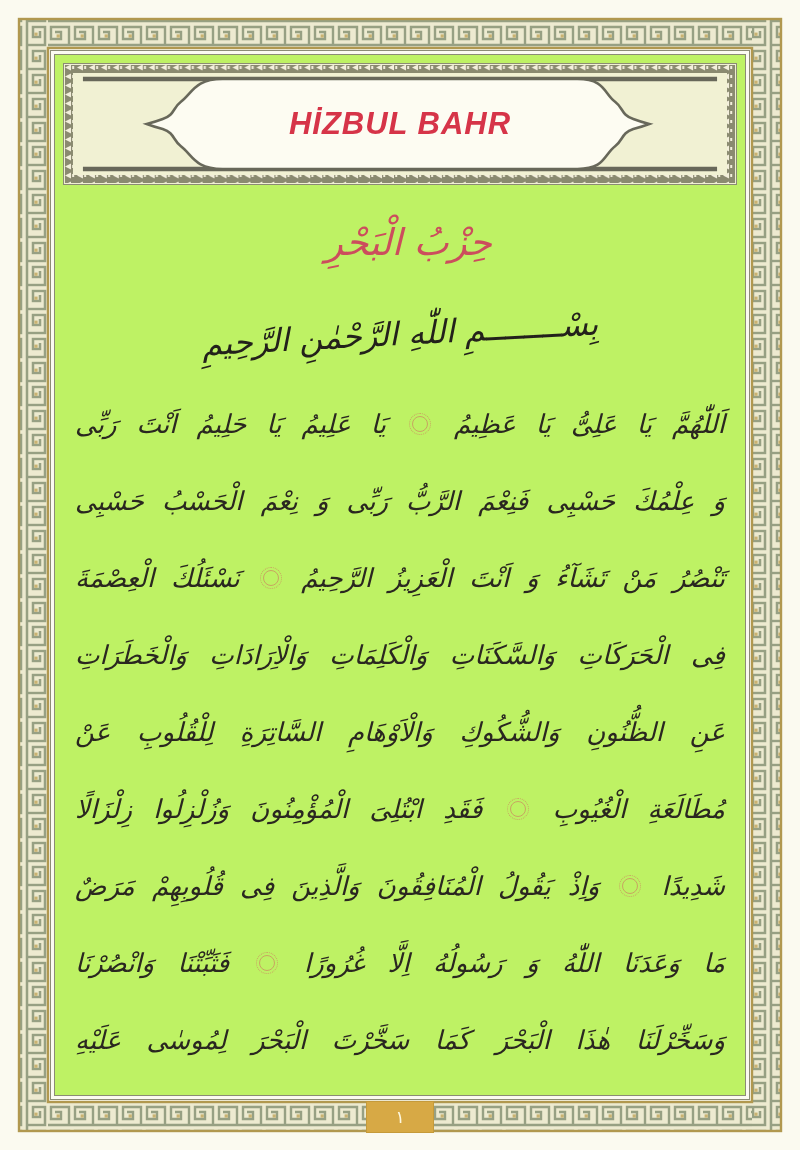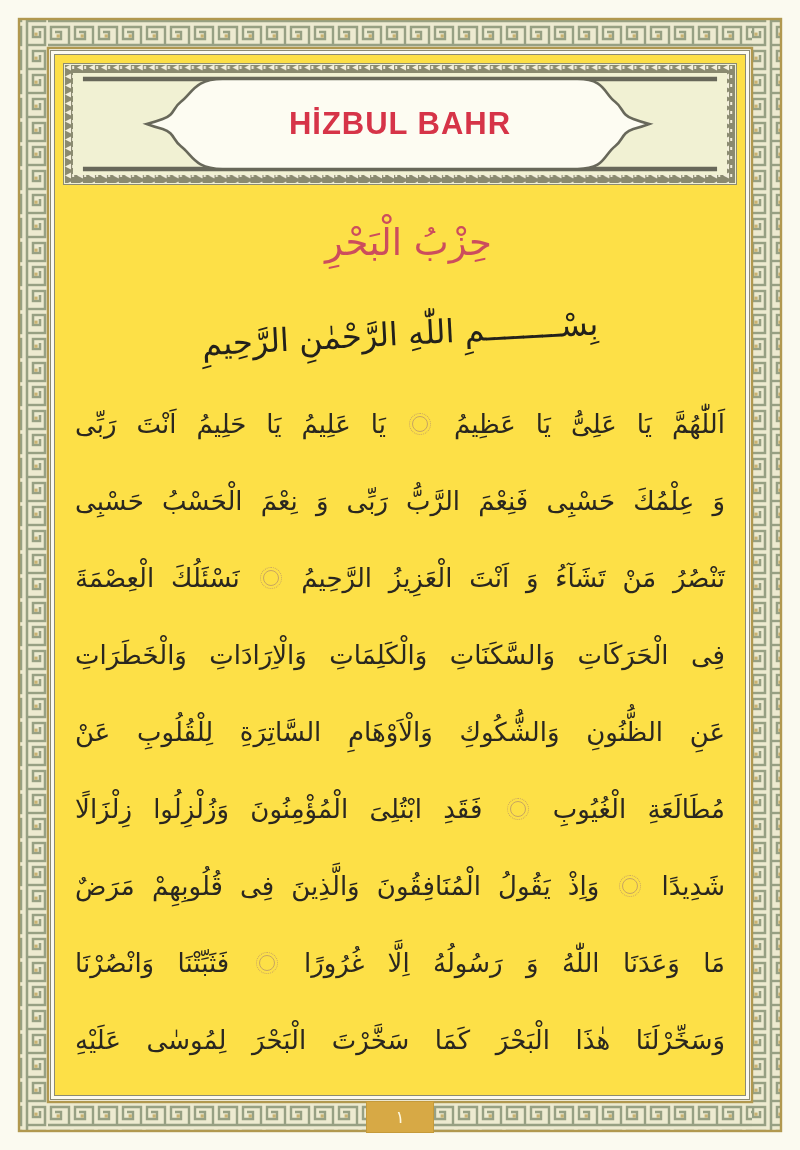--- a/index.html
+++ b/index.html
@@ -4,24 +4,25 @@
 <style>
   html,body{margin:0;padding:0;}
   body{
     width:800px;height:1150px;position:relative;overflow:hidden;
     background:#fbfaf0;
     font-family:"DejaVu Sans", sans-serif;
   }
   .frame-svg{position:absolute;left:0;top:0;z-index:0;pointer-events:none;}
   .paper{
     position:absolute;inset:54px;z-index:1;
-    background:#fde047;
+    background:#bef264;
     border:1px solid #8b8b74;
     outline:1px solid #8b8b74;
     outline-offset:3px;
+    font-style:italic;
   }
   
   .header-box{position:absolute;left:8px;right:8px;top:8px;height:122px;}
   .header-box svg{display:block;width:100%;height:100%;}
   .header-title{
     position:absolute;left:0;right:0;top:0;bottom:0;
     display:flex;align-items:center;justify-content:center;
     font-family:"Liberation Sans", sans-serif;
     font-weight:bold;font-size:31px;letter-spacing:1px;
     color:#d63448;

